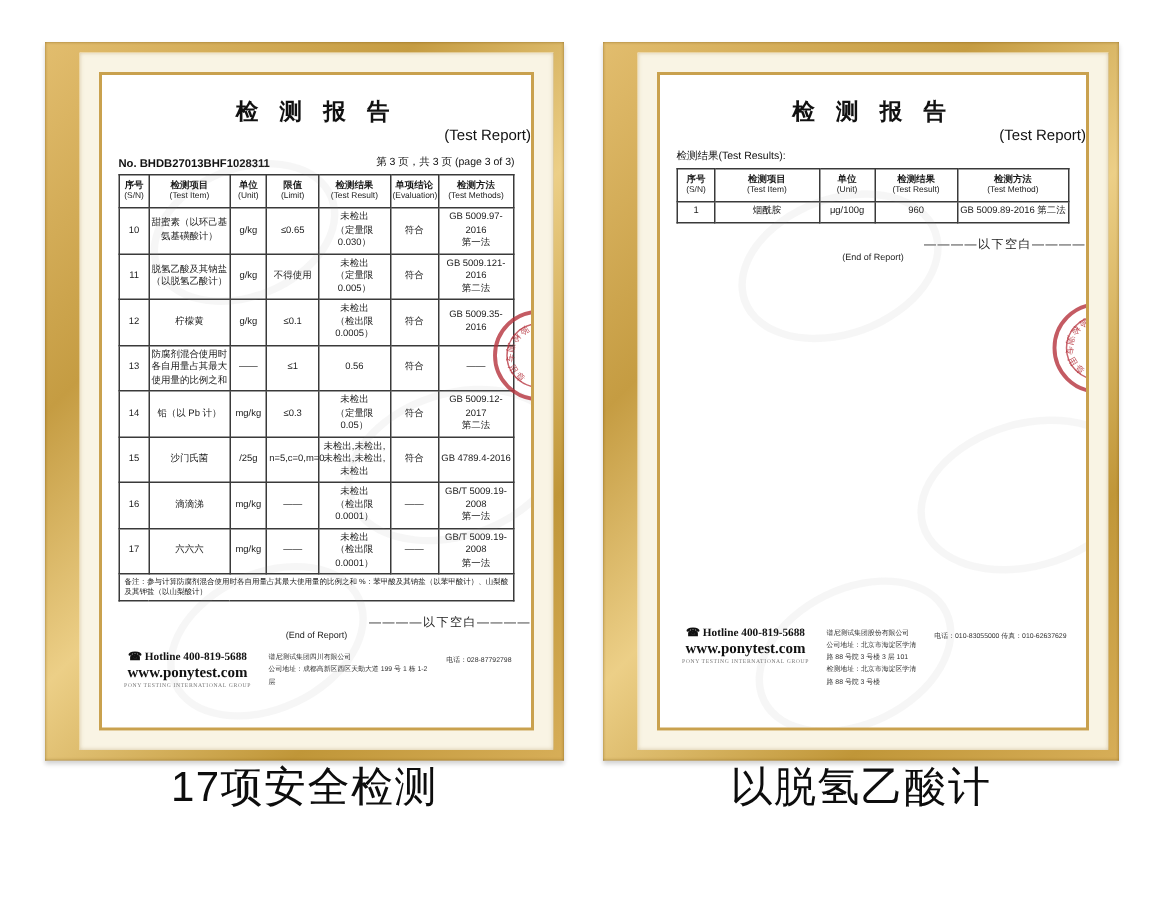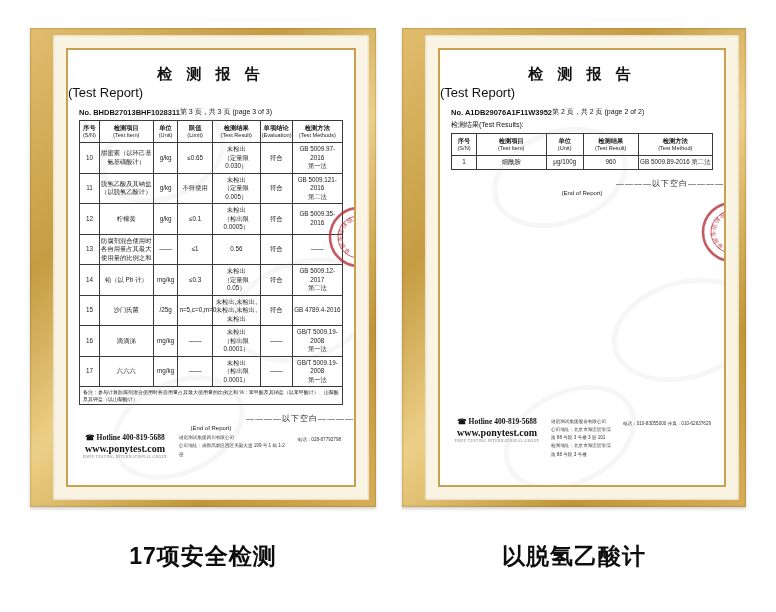--- a/index.html
+++ b/index.html
@@ -12,22 +12,22 @@
     background:linear-gradient(135deg,#e2bd6e 0%,#c59c42 30%,#eccf87 52%,#c09638 78%,#d7ae58 100%);
     padding:7px;box-shadow:0 2px 3px rgba(0,0,0,.18), inset 0 0 2px rgba(110,75,10,.65);}
   .panel-left{left:30px;top:28px;width:346px;height:479px;}
   .panel-right{left:402px;top:28px;width:344px;height:479px;}
   .mat{background:#f9f4e4;height:100%;box-sizing:border-box;padding:13px;
     box-shadow:inset 0 0 3px rgba(140,100,30,.35);margin-left:16px;}
   .paper{background:#ffffff;height:100%;box-sizing:border-box;border:2px solid #c9a14e;
     position:relative;overflow:hidden;}
   
   .r-title{text-align:center;font-size:15px;font-weight:bold;letter-spacing:5px;margin-top:15px;}
-  .r-sub{text-align:left;font-size:13px;margin-top:1px;}
-  .r-meta{display:flex;align-items:flex-end;
+  .r-sub{text-align:right;font-size:10px;margin-top:1px;}
+  .r-meta{display:flex;justify-content:space-between;align-items:flex-end;
     margin:7px 11px 0 11px;font-size:7.5px;}
   .r-no{font-weight:bold;}
   .r-page{font-size:7px;}
   .r-results-label{margin:3px 11px 0 11px;font-size:7px;}
   table{border-collapse:collapse;table-layout:fixed;width:calc(100% - 22px);
     margin:3px 11px 0 11px;border:1.5px solid #222;}
   th,td{border:1px solid #3a3a3a;text-align:center;vertical-align:middle;
     font-size:6.3px;line-height:1.35;padding:2px 1px;white-space:pre-line;color:#1a1a1a;}
   th{font-weight:bold;padding:2.5px 1px;}
   th .en{font-weight:normal;font-size:5.6px;}
@@ -50,22 +50,22 @@
   .slogan{font-size:3.8px;color:#777;letter-spacing:.4px;margin-top:1px;}
   .f-co{font-size:4.6px;color:#333;line-height:1.8;padding-top:1px;}
   .f-ph{font-size:4.6px;color:#333;margin-left:auto;padding-top:4px;white-space:nowrap;}
   
   .seal{position:absolute;pointer-events:none;}
   .seal-l{right:-37px;top:155px;}
   .seal-r{right:-40px;top:150px;}
   .wm{position:absolute;border:5px solid rgba(150,150,150,.09);border-radius:50%;
     pointer-events:none;}
   
-  .caption{position:absolute;top:533px;height:46px;display:flex;align-items:center;
-    justify-content:center;font-size:23px;font-weight:700;letter-spacing:1px;color:#0d0d0d;}
+  .caption{position:absolute;top:502px;height:46px;display:flex;align-items:center;
+    justify-content:center;font-size:28px;font-weight:400;letter-spacing:1px;color:#0d0d0d;}
   .caption-left{left:30px;width:346px;}
   .caption-right{left:402px;width:344px;}
 </style>
 </head>
 <body>
 
 <figure class="panel panel-left">
   <div class="mat">
     <div class="paper">
       <div class="wm" style="left:30px;top:60px;width:120px;height:80px;transform:rotate(-22deg);"></div>
@@ -215,24 +215,20 @@
 
 <figure class="panel panel-right">
   <div class="mat">
     <div class="paper">
       <div class="wm" style="left:50px;top:80px;width:130px;height:85px;transform:rotate(-20deg);"></div>
       <div class="wm" style="left:170px;top:230px;width:140px;height:90px;transform:rotate(-16deg);"></div>
       <div class="wm" style="left:60px;top:340px;width:130px;height:85px;transform:rotate(-26deg);"></div>
 
       <div class="r-title">检 测 报 告</div>
       <div class="r-sub">(Test Report)</div>
-      <div class="r-meta">
-        <span class="r-no">No. A1DB29076A1F11W3952</span>
-        <span class="r-page">第 2 页，共 2 页 (page 2 of 2)</span>
-      </div>
       <div class="r-results-label">检测结果(Test Results):</div>
 
       <table id="right-table" class="t-right">
         <thead>
             <tr>
               <th><div>序号</div><div class="en">(S/N)</div></th>
               <th><div>检测项目</div><div class="en">(Test Item)</div></th>
               <th><div>单位</div><div class="en">(Unit)</div></th>
               <th><div>检测结果</div><div class="en">(Test Result)</div></th>
               <th><div>检测方法</div><div class="en">(Test Method)</div></th>

